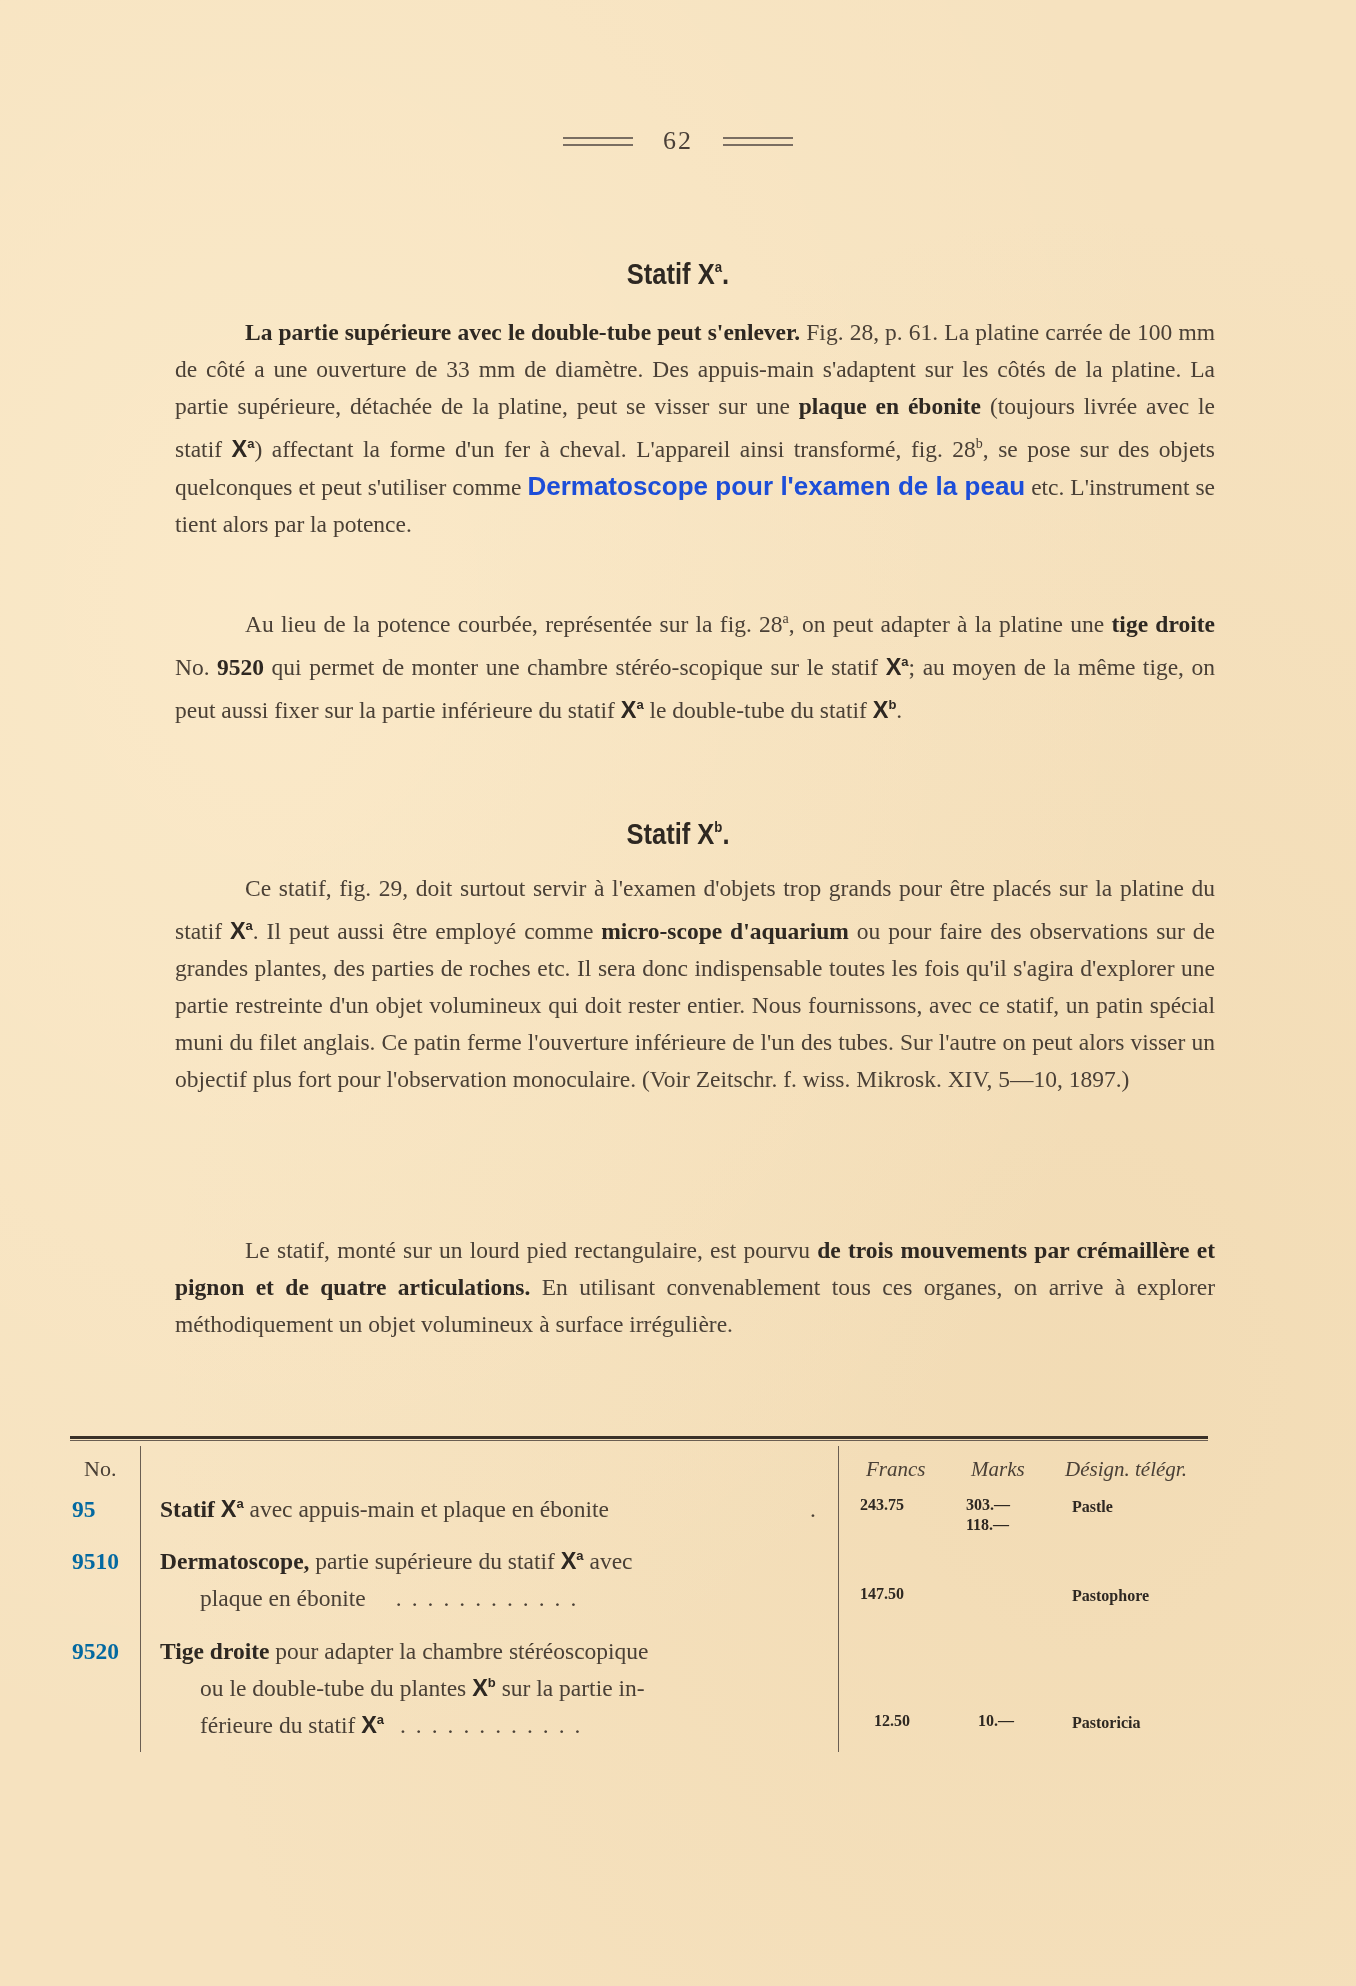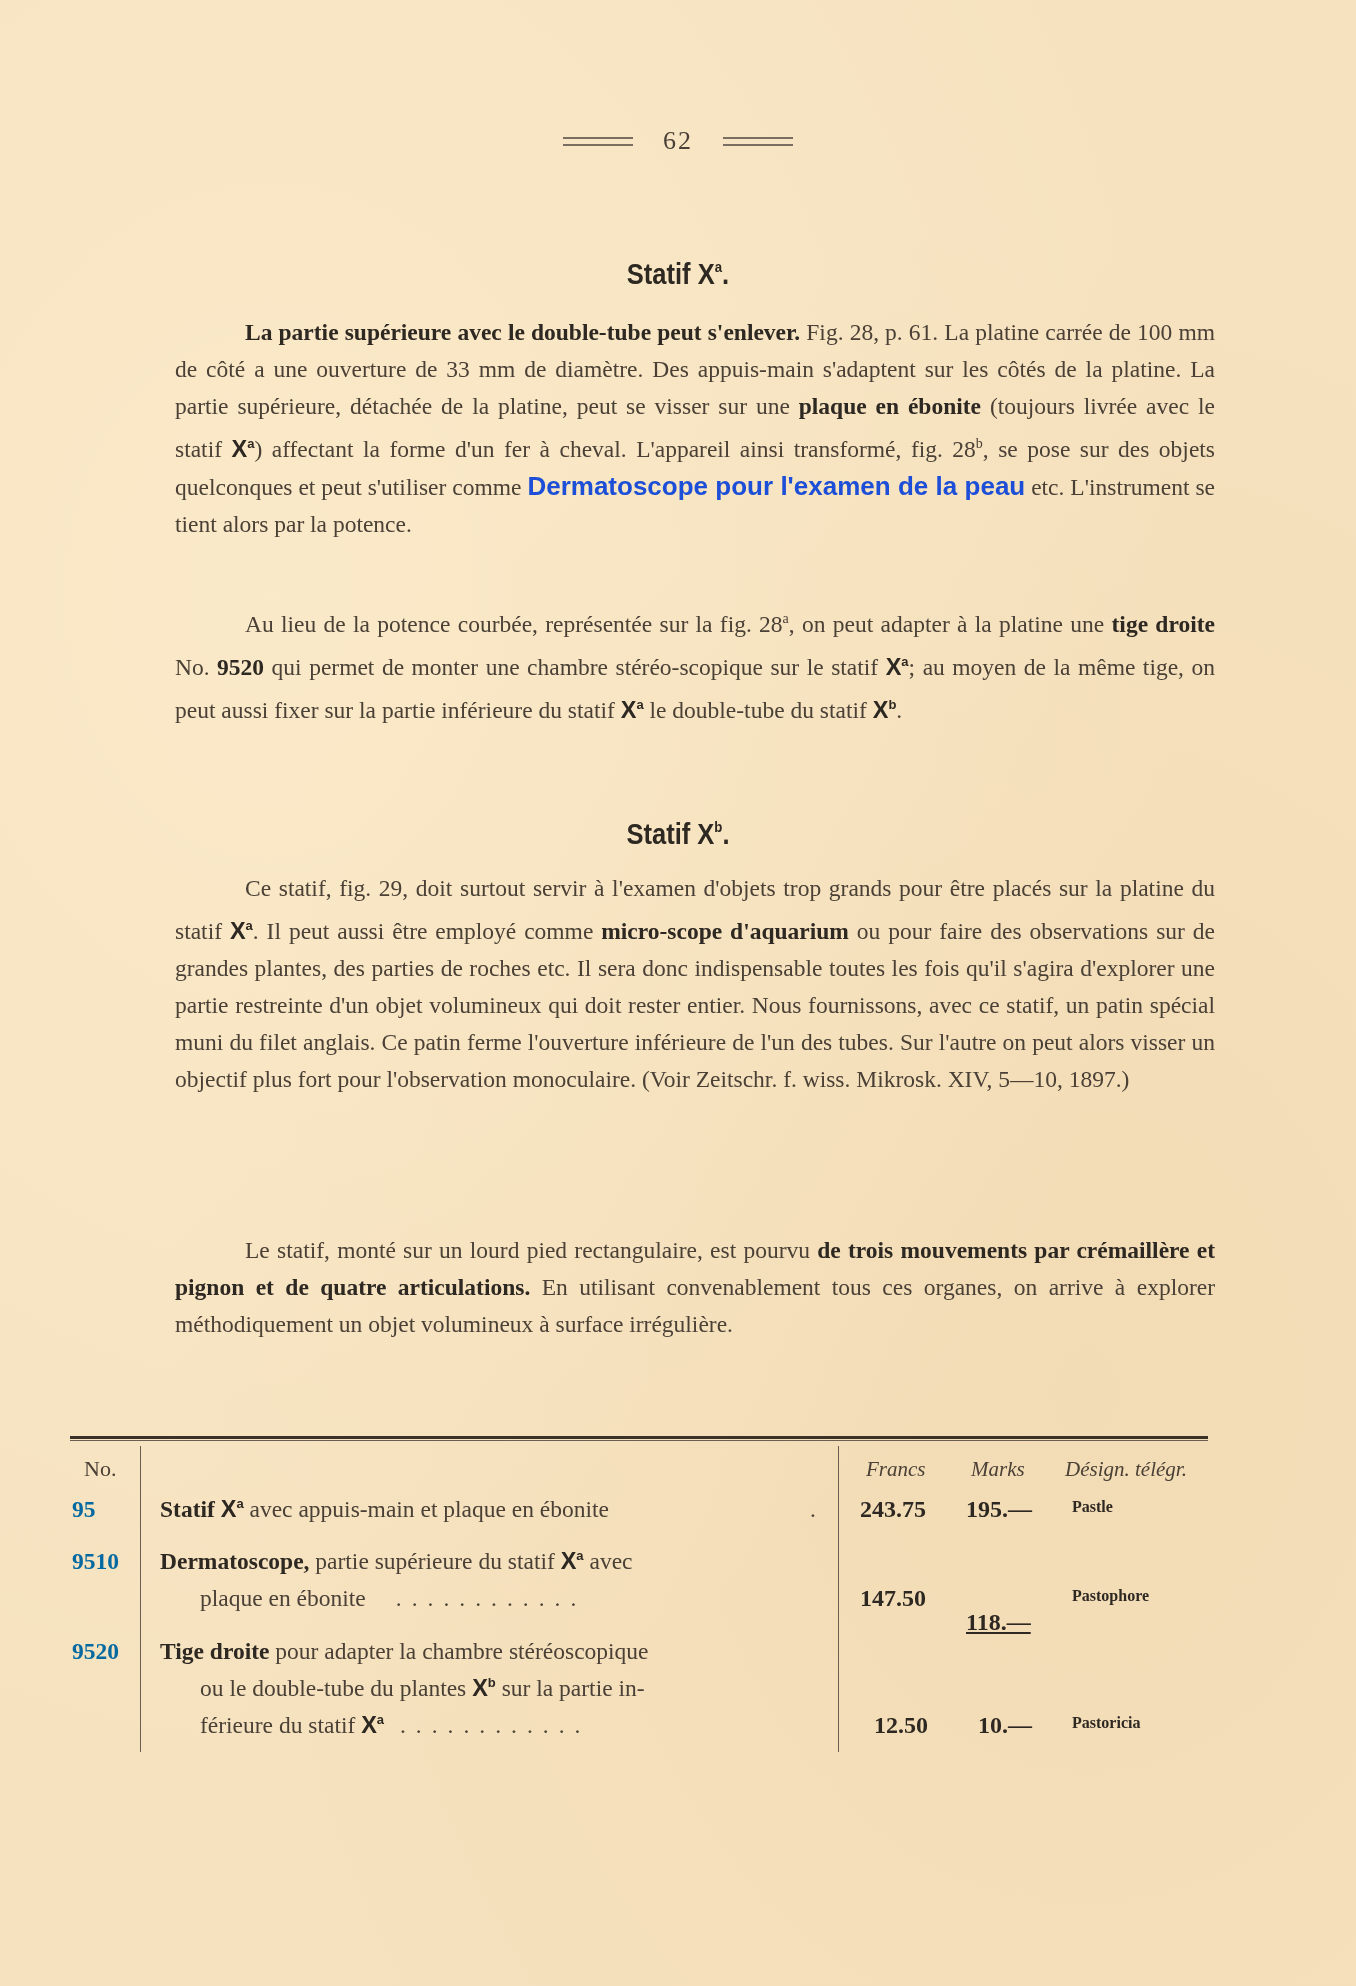--- a/index.html
+++ b/index.html
@@ -38,21 +38,21 @@
   .sx sup { font-size: 13px; vertical-align: 9px; }
   .bs { font-family: "Liberation Sans", "DejaVu Sans", sans-serif; font-weight: bold; font-size: 26px; color: #1d4ed8; }
   sup.n { font-size: 14px; vertical-align: 9px; }
 
   
   .tbl-rule { position: absolute; left: 70px; top: 1436px; width: 1138px; height: 5px; border-top: 3px solid #3a3128; border-bottom: 1px solid #6a5e52; box-sizing: border-box; }
   .vline { position: absolute; width: 0; border-left: 1.5px solid #6a5e52; }
   .cell { position: absolute; font-size: 23.5px; color: #4a4036; white-space: nowrap; }
   .cell.num { font-weight: bold; color: #0369a1; left: 72px; width: 60px; }
   .hdr-it { font-style: italic; font-size: 21px; color: #4a4036; }
-  .price { font-weight: bold; color: #2e2822; font-size: 24px; }
+  .price { font-weight: bold; color: #2e2822; font-size: 16px; }
   .tele { font-weight: bold; color: #2e2822; font-size: 16px; }
   .desc { left: 160px; width: 660px; }
   .desc .dots { letter-spacing: 10px; }
 </style>
 </head>
 <body>
 
 <div class="page">
 
   <div class="pnum">
@@ -93,30 +93,30 @@
 
     <div class="cell" style="left:84px; top:1456px; font-size:22px;">No.</div>
     <div class="cell hdr-it" style="left:866px; top:1457px;">Francs</div>
     <div class="cell hdr-it" style="left:971px; top:1457px;">Marks</div>
     <div class="cell hdr-it" style="left:1065px; top:1457px;">Désign. télégr.</div>
 
     <div>
       <div class="cell num" style="top:1496px;">95</div>
       <div class="cell desc" style="top:1496px;"><span class="b">Statif</span> <span class="sx"><span>X</span><sup>a</sup></span><span> avec appuis-main et plaque en ébonite</span><span style="position:absolute; left:650px;">.</span></div>
       <div class="cell price" style="left:860px; top:1496px;">243.75</div>
-      <div class="cell price" style="left:966px; top:1496px;">195.—</div>
+      <div class="cell price" style="left:966px; top:1496px;">303.—</div>
       <div class="cell tele" style="left:1072px; top:1498px;">Pastle</div>
     </div>
 
     <div>
       <div class="cell num" style="top:1548px;">9510</div>
       <div class="cell desc" style="top:1548px;"><span class="b">Dermatoscope,</span><span> partie supérieure du statif </span><span class="sx"><span>X</span><sup>a</sup></span><span> avec</span></div>
       <div class="cell desc" style="top:1585px; left:200px;"><span>plaque en ébonite</span><span class="dots" style="margin-left:30px;">............</span></div>
       <div class="cell price" style="left:860px; top:1585px;">147.50</div>
-      <div class="cell price" style="left:966px; top:1609px;text-decoration:underline;">118.—</div>
+      <div class="cell price" style="left:966px; top:1516px;">118.—</div>
       <div class="cell tele" style="left:1072px; top:1587px;">Pastophore</div>
     </div>
 
     <div>
       <div class="cell num" style="top:1638px;">9520</div>
       <div class="cell desc" style="top:1638px;"><span class="b">Tige droite</span><span> pour adapter la chambre stéréoscopique</span></div>
       <div class="cell desc" style="top:1675px; left:200px;"><span>ou le double-tube du plantes </span><span class="sx"><span>X</span><sup>b</sup></span><span> sur la partie in-</span></div>
       <div class="cell desc" style="top:1712px; left:200px;"><span>férieure du statif </span><span class="sx"><span>X</span><sup>a</sup></span><span class="dots"> ............</span></div>
       <div class="cell price" style="left:874px; top:1712px;">12.50</div>
       <div class="cell price" style="left:978px; top:1712px;">10.—</div>

